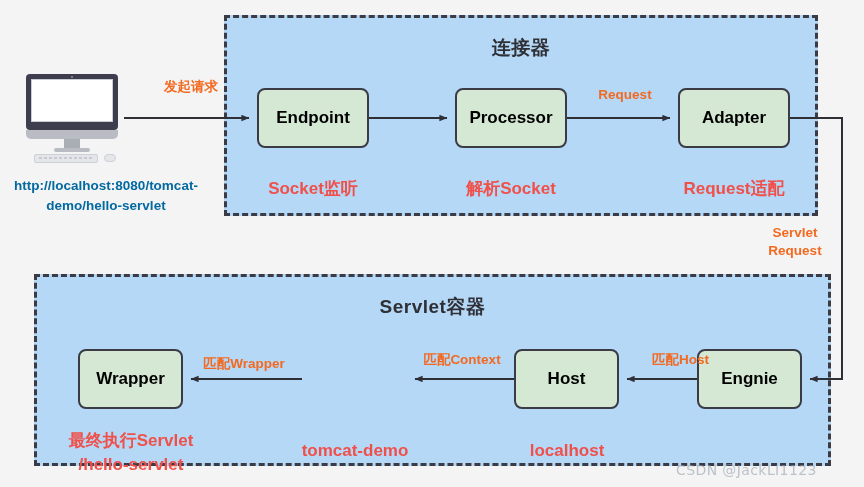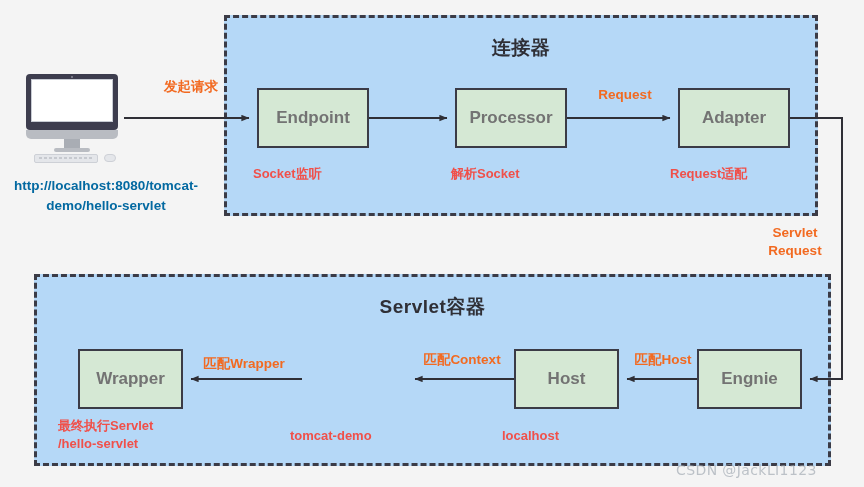--- a/index.html
+++ b/index.html
@@ -37,47 +37,48 @@
     font-weight: 700;
     color: #2f2f36;
     letter-spacing: .5px;
   }
 
   
   .node {
     position: absolute;
     background: #d5e8d4;
     border: 2px solid #3b3b46;
-    border-radius: 0;
+    border-radius: 8px;
     box-sizing: border-box;
     display: flex;
     align-items: center;
     justify-content: center;
     font-size: 17px;
     font-weight: 600;
-    color: #737373;
+    color: #000000;
   }
   #node-endpoint  { left: 257px; top: 88px;  width: 112px; height: 60px; }
   #node-processor { left: 455px; top: 88px;  width: 112px; height: 60px; text-align: right; }
   #node-adapter   { left: 678px; top: 88px;  width: 112px; height: 60px; }
 
   #node-wrapper { left: 78px;  top: 349px; width: 105px; height: 60px; }
   #node-context { left: 302px; top: 349px; width: 105px; height: 60px; }
   #node-host    { left: 514px; top: 349px; width: 105px; height: 60px; }
   #node-engnie  { left: 697px; top: 349px; width: 105px; height: 60px; }
 
   
   .caption {
     position: absolute;
-    text-align: left;
+    text-align: center;
     color: #f0504a;
-    font-size: 13px;
+    font-size: 17px;
     font-weight: 700;
     line-height: 1.42;
     white-space: pre-line;
+    margin-top: 12px;
   }
   #cap-endpoint  { left: 253px; top: 165px; width: 120px; }
   #cap-processor { left: 451px; top: 165px; width: 120px; }
   #cap-adapter   { left: 670px; top: 165px; width: 128px; }
   #cap-wrapper   { left: 58px;  top: 417px; width: 146px; }
   #cap-context   { left: 290px; top: 427px; width: 130px; }
   #cap-host      { left: 502px; top: 427px; width: 130px; }
 
   
   .elabel {
@@ -86,21 +87,21 @@
     font-size: 13.5px;
     font-weight: 700;
     line-height: 1.35;
     white-space: pre-line;
   }
   #lbl-faqi      { left: 146px; top: 78px;  width: 90px; text-align: center; }
   #lbl-request   { left: 585px; top: 86px;  width: 80px; text-align: center; }
   #lbl-servletreq{ left: 750px; top: 224px; width: 90px; text-align: center; }
   #lbl-mwrapper  { left: 190px; top: 355px; width: 108px; text-align: center; }
   #lbl-mcontext  { left: 410px; top: 351px; width: 104px; text-align: center; }
-  #lbl-mhost     { left: 624px; top: 351px; width: 78px;  text-align: center; }
+  #lbl-mhost     { left: 652px; top: 351px; width: 78px;  text-align: left; }
 
   
   #url-text {
     position: absolute;
     left: 6px; top: 176px;
     width: 200px;
     text-align: center;
     color: #0369a1;
     font-size: 13.5px;
     font-weight: 700;

